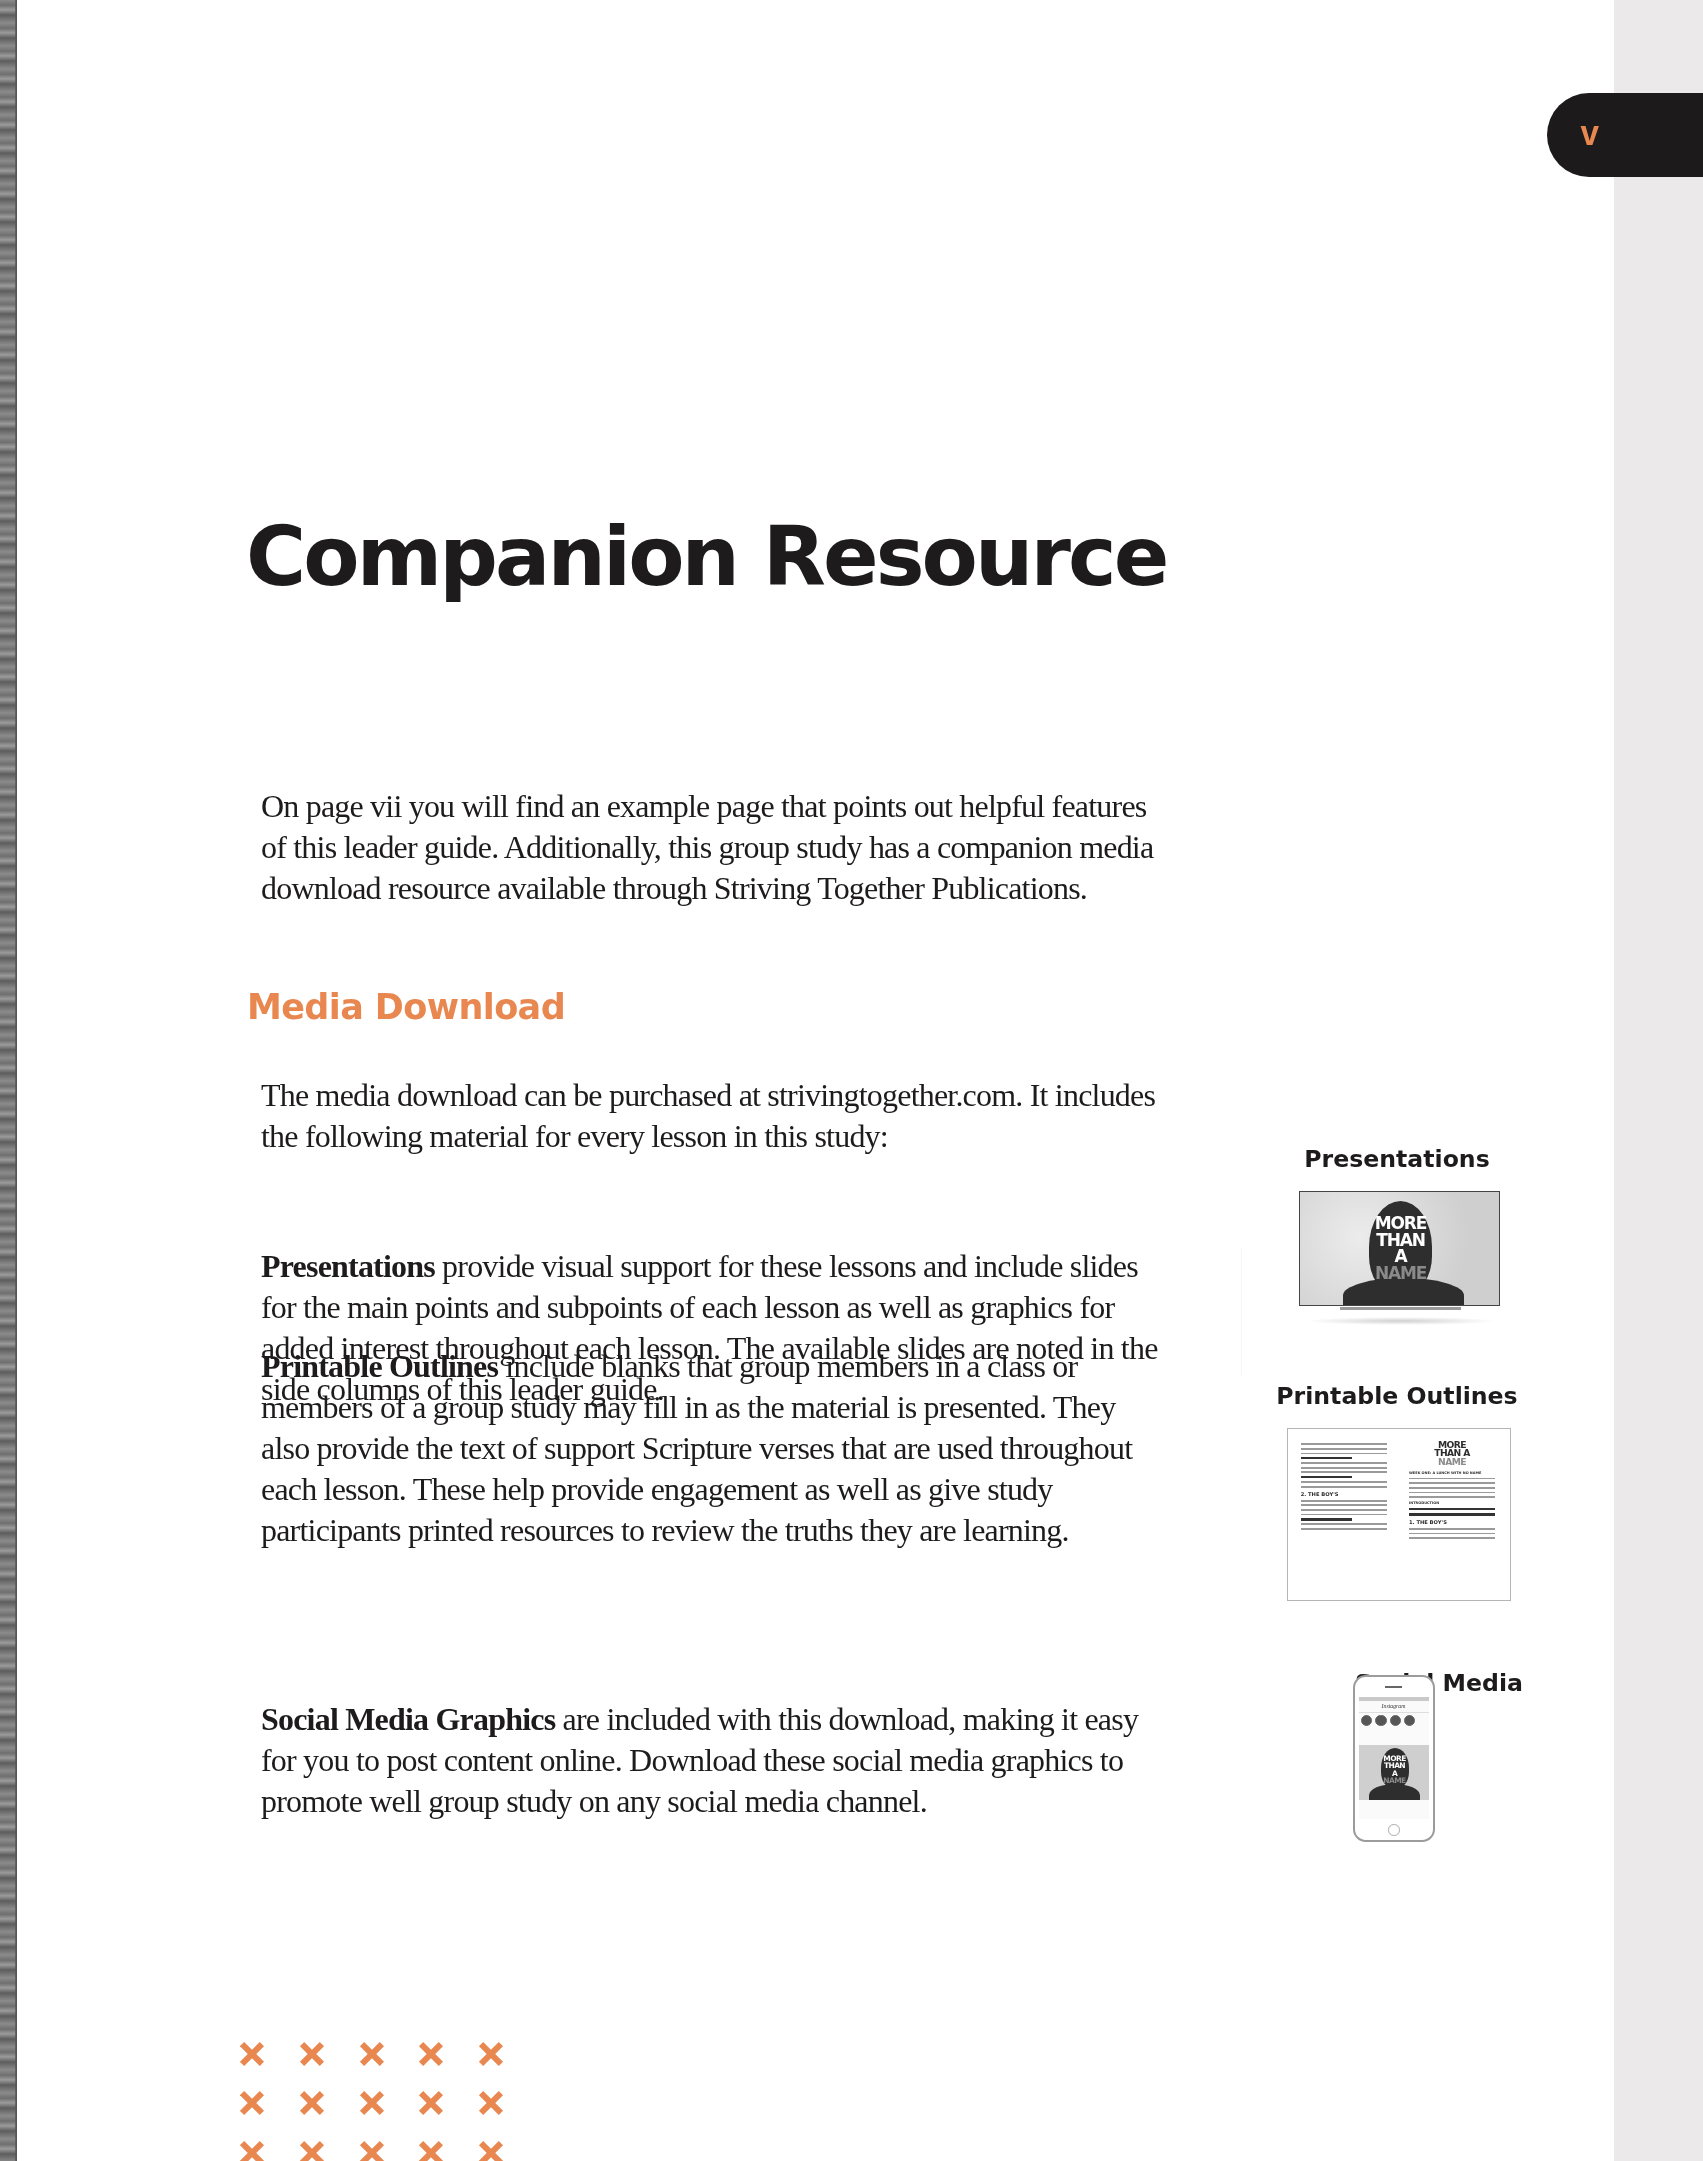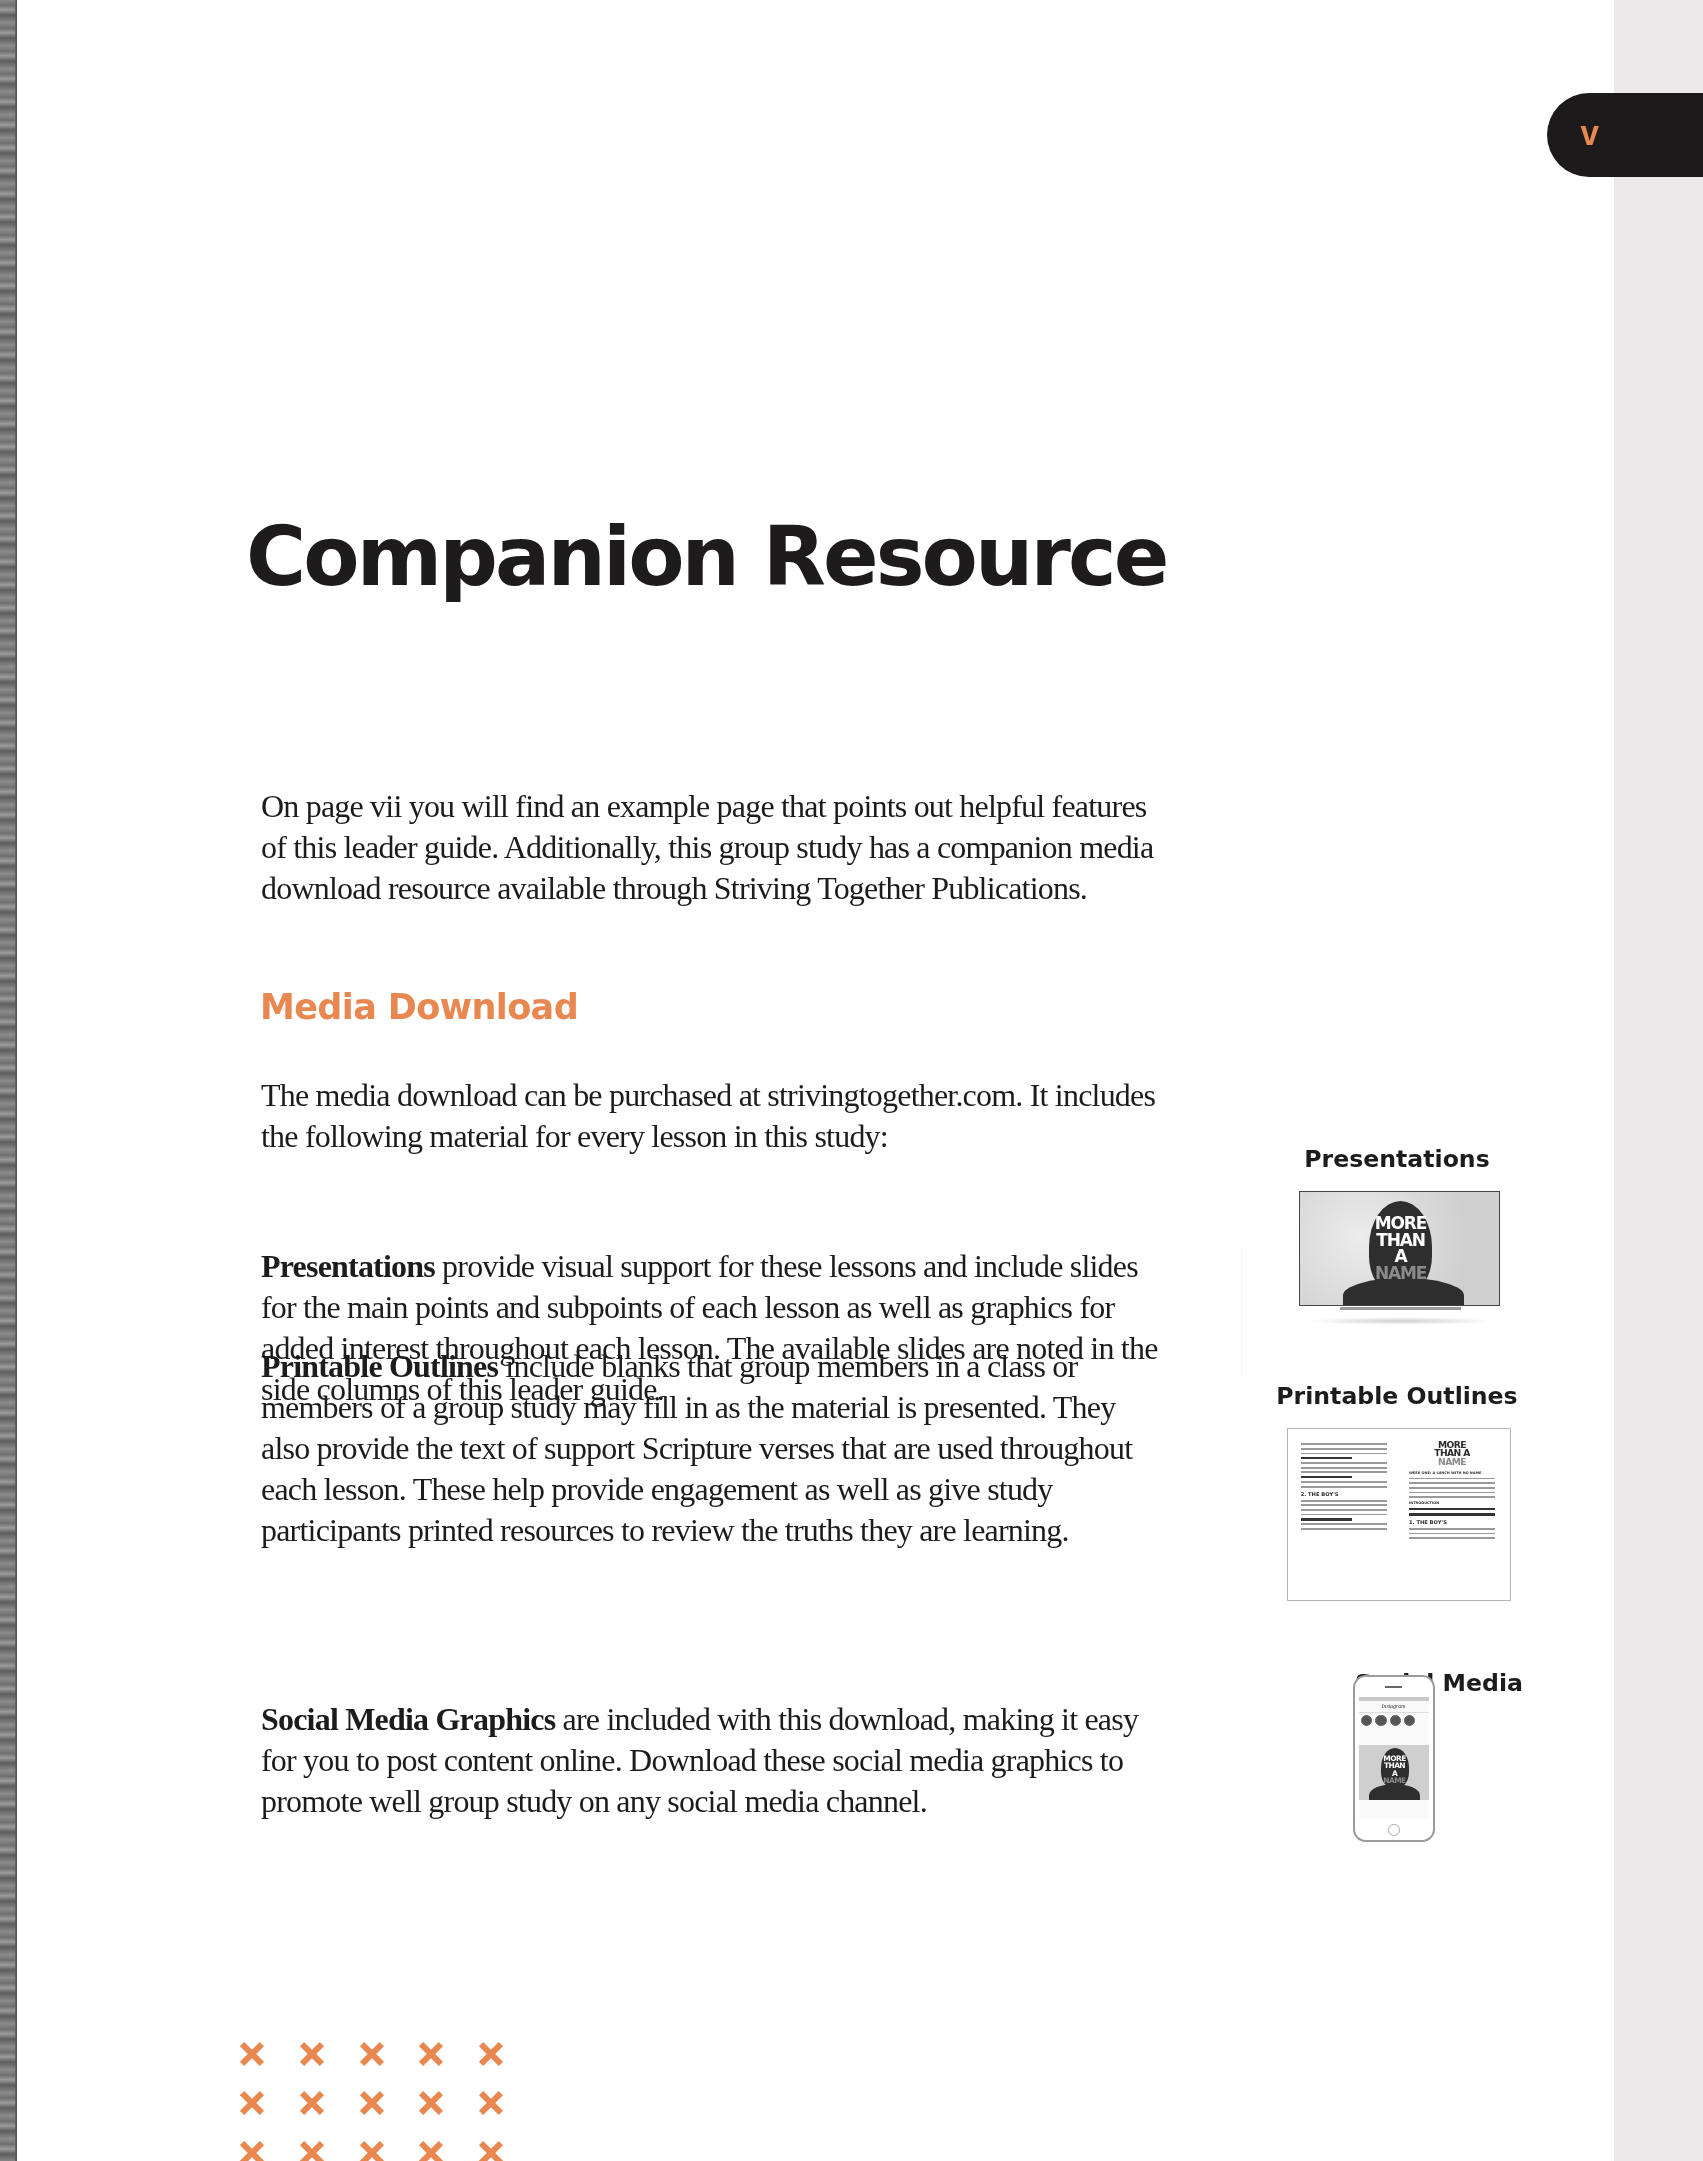--- a/index.html
+++ b/index.html
@@ -35,21 +35,21 @@
       font-family: "DejaVu Sans", "Liberation Sans", sans-serif; font-weight: 700;
       font-size: 82px; line-height: 110px; letter-spacing: -2.9px; color: #1d1b1b;
     }
     .body-col {
       position: absolute; left: 247px; width: 932px;
       font-size: 32px; line-height: 41px; letter-spacing: -0.8px;
     }
     .body-col p { margin: 14px; }
     .intro { top: 772px; }
     .section-h {
-      position: absolute; left: 260px; top: 984px; margin: 0;
+      position: absolute; left: 247px; top: 984px; margin: 0;
       font-family: "DejaVu Sans", "Liberation Sans", sans-serif; font-weight: 700;
       font-size: 35px; line-height: 46px; color: #e8874f; letter-spacing: -0.6px;
     }
     .media-intro { top: 1061px; }
     .presentations-p { top: 1232px; }
     .outlines-p { top: 1332px; }
     .social-p { top: 1685px; }
     .b { font-weight: 700; }
 
     .side-label {

